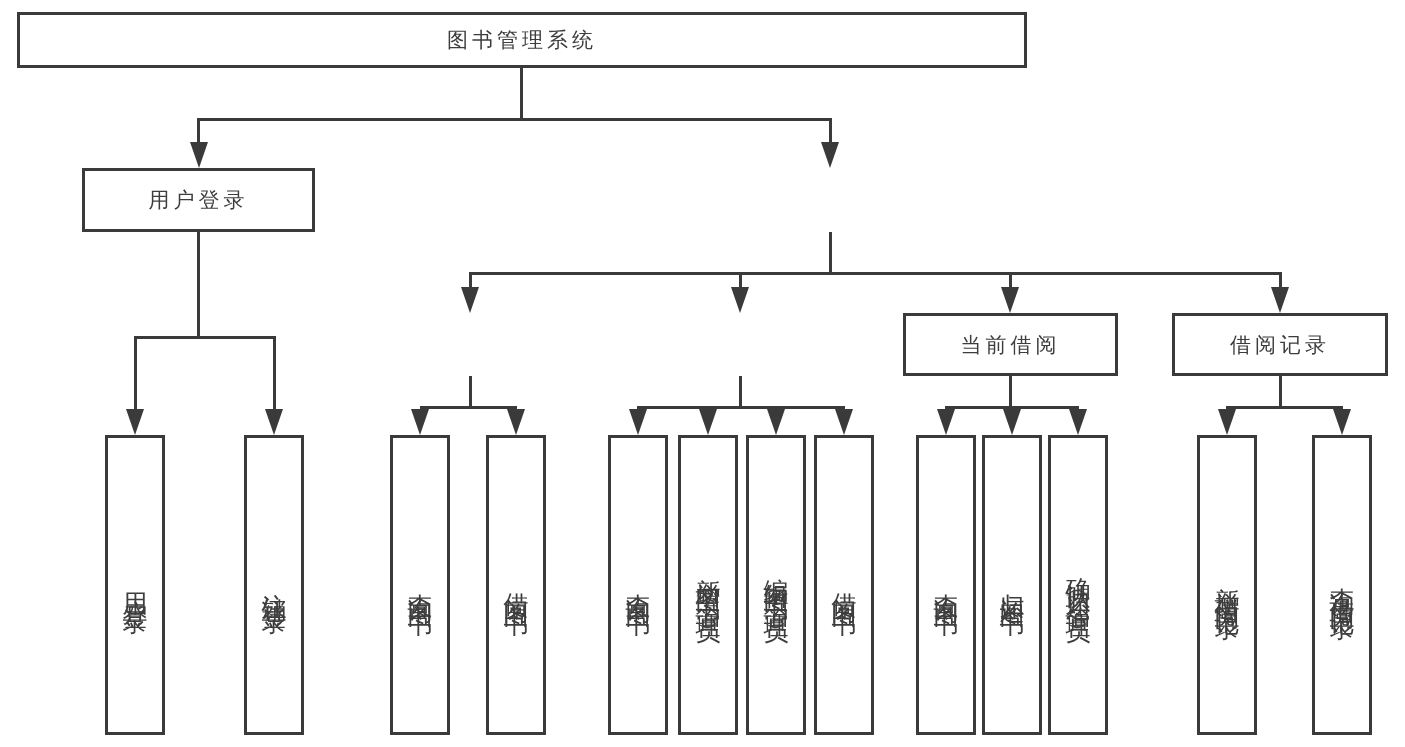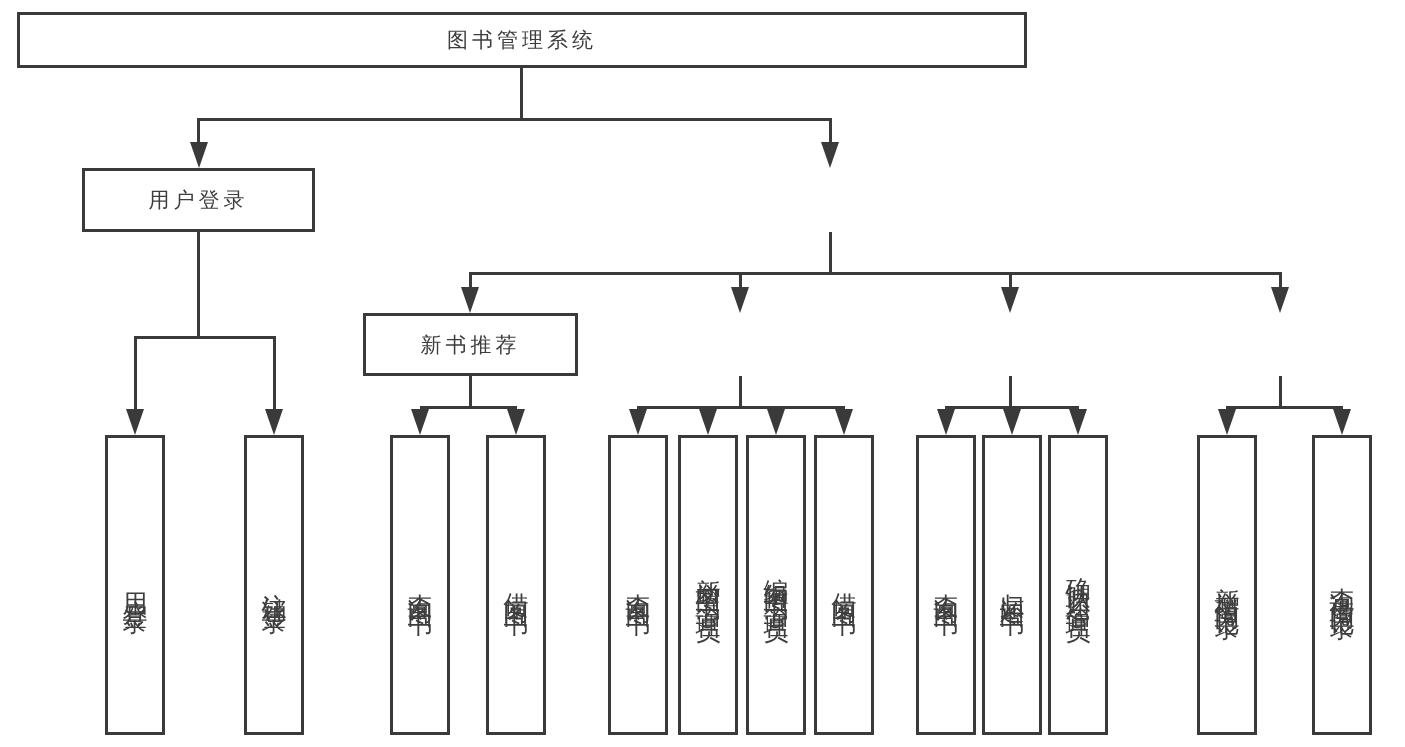--- a/index.html
+++ b/index.html
@@ -71,22 +71,25 @@
 <div class="canvas">
 
   <div class="box box-h" style="left:17px;top:12px;width:1010px;height:56px">
     <span>图书管理系统</span>
   </div>
 
   <div class="box box-h" style="left:82px;top:168px;width:233px;height:64px">
     <span>用户登录</span>
   </div>
 
-  <div class="box box-h" style="left:363px;top:313px;width:215px;height:63px">
-    <span>新书推荐</span>
+  <div class="box box-h" style="left:903px;top:313px;width:215px;height:63px">
+    <span>当前借阅</span>
+  </div>
+  <div class="box box-h" style="left:1172px;top:313px;width:216px;height:63px">
+    <span>借阅记录</span>
   </div>
 
   <div class="box box-v" style="left:105px;top:435px;width:60px;height:300px">
     <span>用户登录</span>
   </div>
   <div class="box box-v" style="left:244px;top:435px;width:60px;height:300px">
     <span>注销登录</span>
   </div>
 
   <div class="box box-v" style="left:390px;top:435px;width:60px;height:300px">

